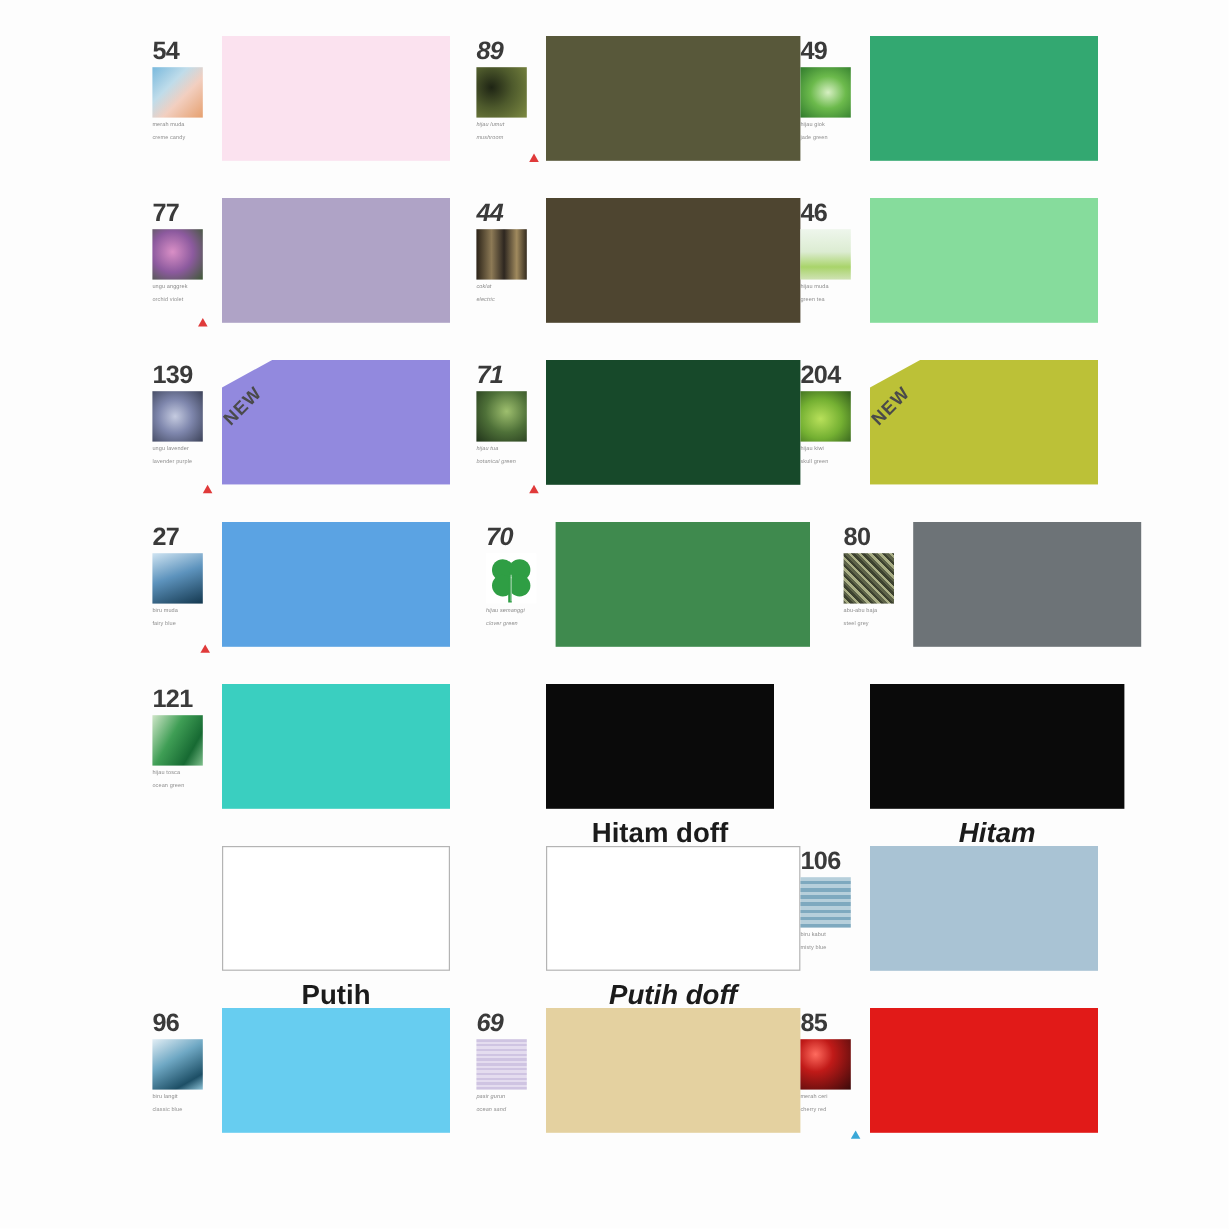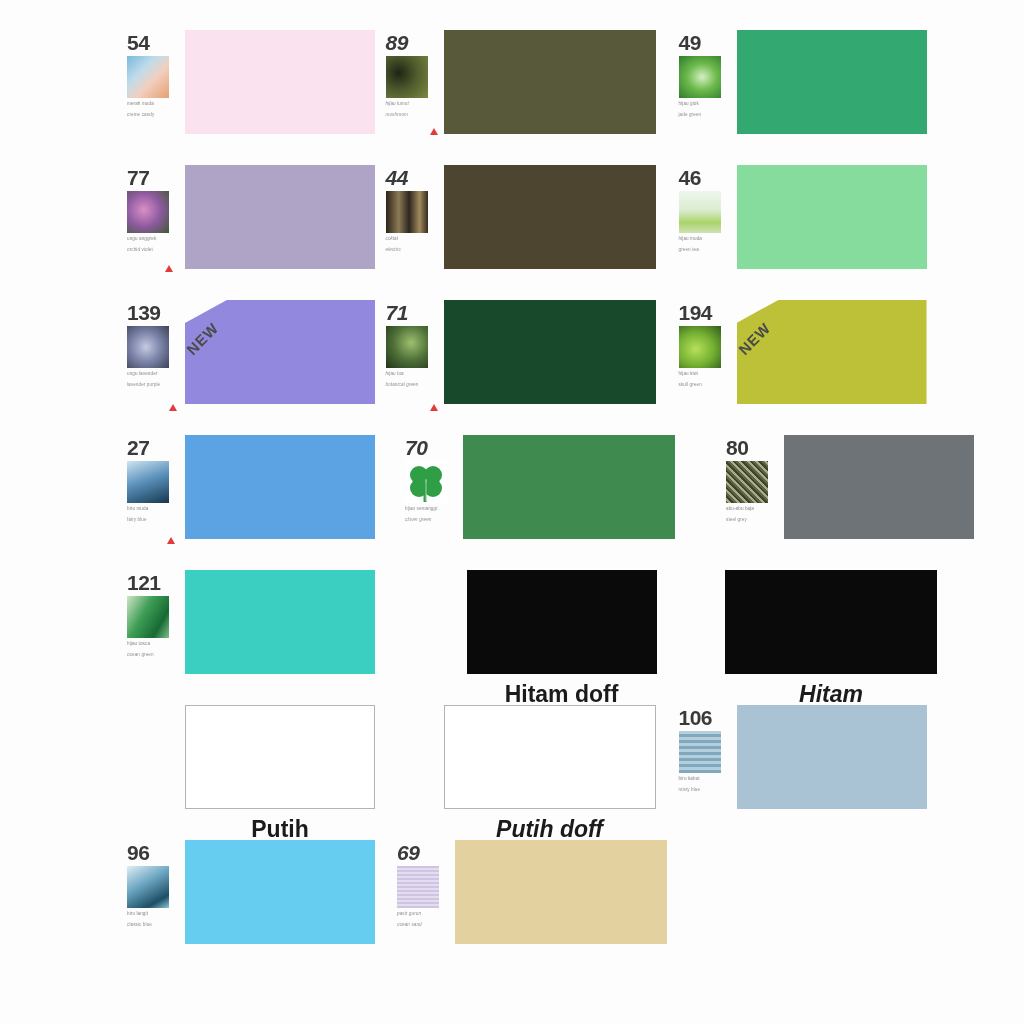--- a/index.html
+++ b/index.html
@@ -26,21 +26,21 @@
     display:flex;
     width:810px;
   }
   .cell{
     position:relative;
     display:flex;
     align-items:flex-start;
   }
   .cell.c1{width:270px;}
   .cell.c2{width:270px;font-style:italic;}
-  .cell.c3{width:270px;margin-left:23px;}
+  .cell.c3{width:270px;}
 
   
   .info{
     width:60px;
     flex:0 0 60px;
     padding-top:2px;
     position:relative;
   }
   .code{
     font-size:21px;
@@ -262,21 +262,21 @@
           </div>
           <div class="marker" style="left:46px;top:104px;"></div>
         </div>
         <div class="patchwrap">
           <div class="patch wide" style="background:#17492A;"></div>
         </div>
       </div>
 
       <div class="cell c3">
         <div class="info">
-          <div class="code">194</div>
+          <div class="code">204</div>
           <div class="thumb" style="background:radial-gradient(ellipse at 40% 55%,#b8e05a 0%,#74b032 50%,#2f5a1c 100%);"></div>
           <div class="caption">
             <span>hijau kiwi</span>
             <span class="en">skull green</span>
           </div>
         </div>
         <div class="patchwrap">
           <div class="patch notch" style="background:#BCC137;"></div>
           <div class="newbadge" style="left:-2px;top:46px;">NEW</div>
         </div>
@@ -429,16 +429,30 @@
           <div class="caption">
             <span>pasir gurun</span>
             <span class="en">ocean sand</span>
           </div>
         </div>
         <div class="patchwrap">
           <div class="patch wide" style="background:#E4D1A0;"></div>
         </div>
       </div>
 
+      <div class="cell c3">
+        <div class="info">
+          <div class="code">85</div>
+          <div class="thumb" style="background:radial-gradient(circle at 30% 30%,#ff6b5e 0%,#c01a18 35%,#3a0a0a 100%);"></div>
+          <div class="caption">
+            <span>merah ceri</span>
+            <span class="en">cherry red</span>
+          </div>
+          <div class="marker blue" style="left:44px;top:102px;"></div>
+        </div>
+        <div class="patchwrap">
+          <div class="patch" style="background:#E11A18;"></div>
+        </div>
+      </div>
     </div>
 
   </div>
 </div>
 
 </body></html>

